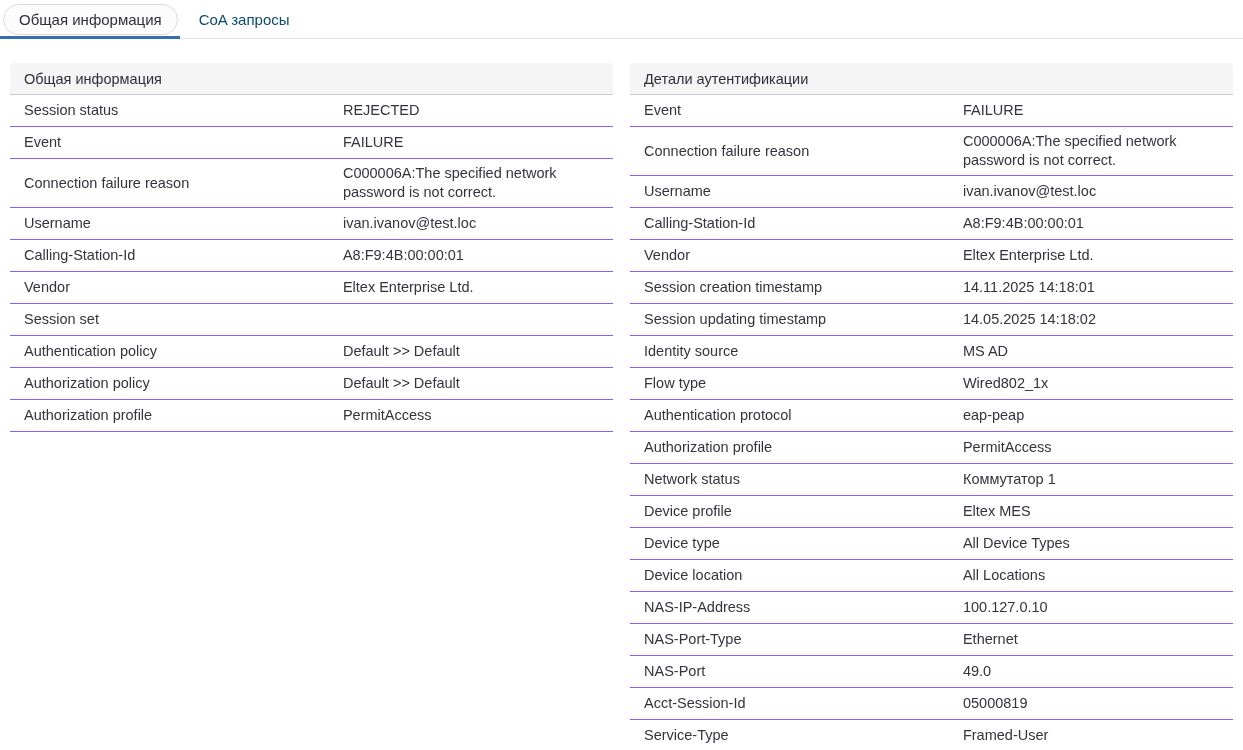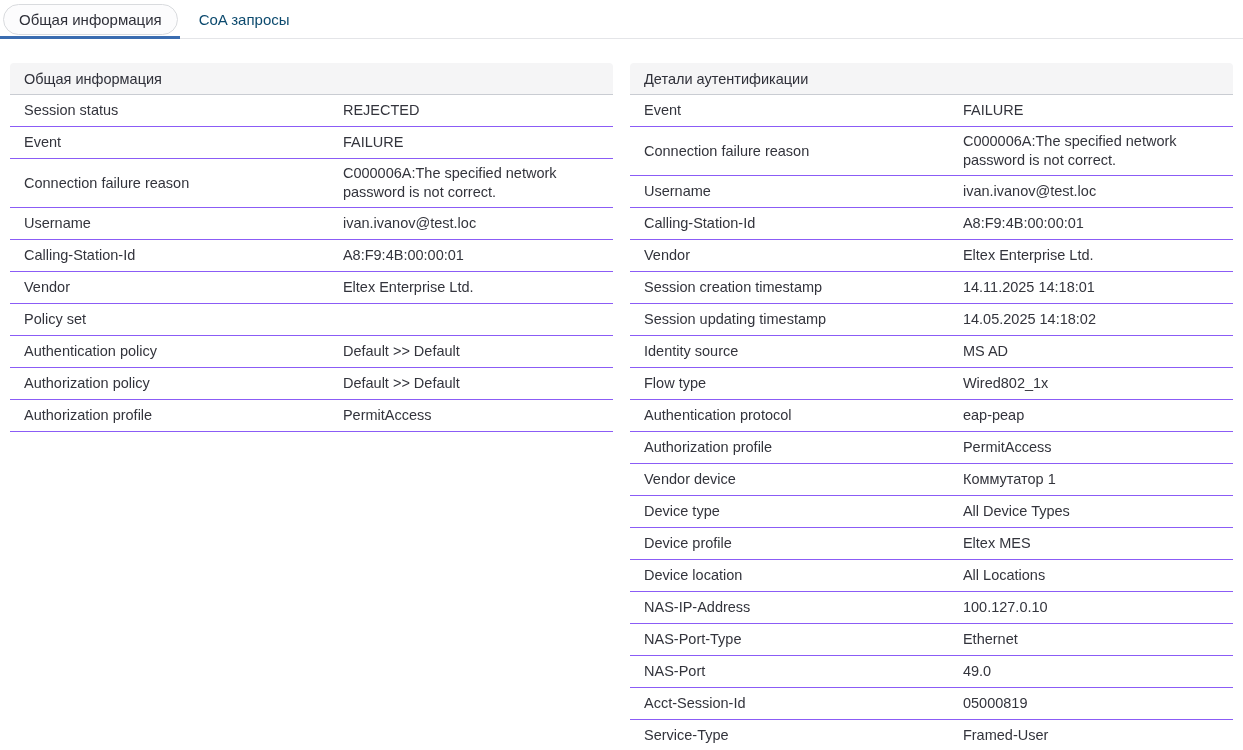--- a/index.html
+++ b/index.html
@@ -128,21 +128,21 @@
     <div class="row-label">Calling-Station-Id</div>
     <div class="row-value">A8:F9:4B:00:00:01</div>
   </div>
 
   <div class="info-row">
     <div class="row-label">Vendor</div>
     <div class="row-value">Eltex Enterprise Ltd.</div>
   </div>
 
   <div class="info-row">
-    <div class="row-label">Policy set</div>
+    <div class="row-label">Session set</div>
   </div>
 
   <div class="info-row">
     <div class="row-label">Authentication policy</div>
     <div class="row-value">Default &gt;&gt; Default</div>
   </div>
 
   <div class="info-row">
     <div class="row-label">Authorization policy</div>
     <div class="row-value">Default &gt;&gt; Default</div>
@@ -206,35 +206,35 @@
     <div class="row-label">Authentication protocol</div>
     <div class="row-value">eap-peap</div>
   </div>
 
   <div class="info-row">
     <div class="row-label">Authorization profile</div>
     <div class="row-value">PermitAccess</div>
   </div>
 
   <div class="info-row">
-    <div class="row-label">Vendor device</div>
+    <div class="row-label">Network status</div>
     <div class="row-value">Коммутатор 1</div>
+  </div>
+
+  <div class="info-row">
+    <div class="row-label">Device profile</div>
+    <div class="row-value">Eltex MES</div>
   </div>
 
   <div class="info-row">
     <div class="row-label">Device type</div>
     <div class="row-value">All Device Types</div>
   </div>
 
   <div class="info-row">
-    <div class="row-label">Device profile</div>
-    <div class="row-value">Eltex MES</div>
-  </div>
-
-  <div class="info-row">
     <div class="row-label">Device location</div>
     <div class="row-value">All Locations</div>
   </div>
 
   <div class="info-row">
     <div class="row-label">NAS-IP-Address</div>
     <div class="row-value">100.127.0.10</div>
   </div>
 
   <div class="info-row">

